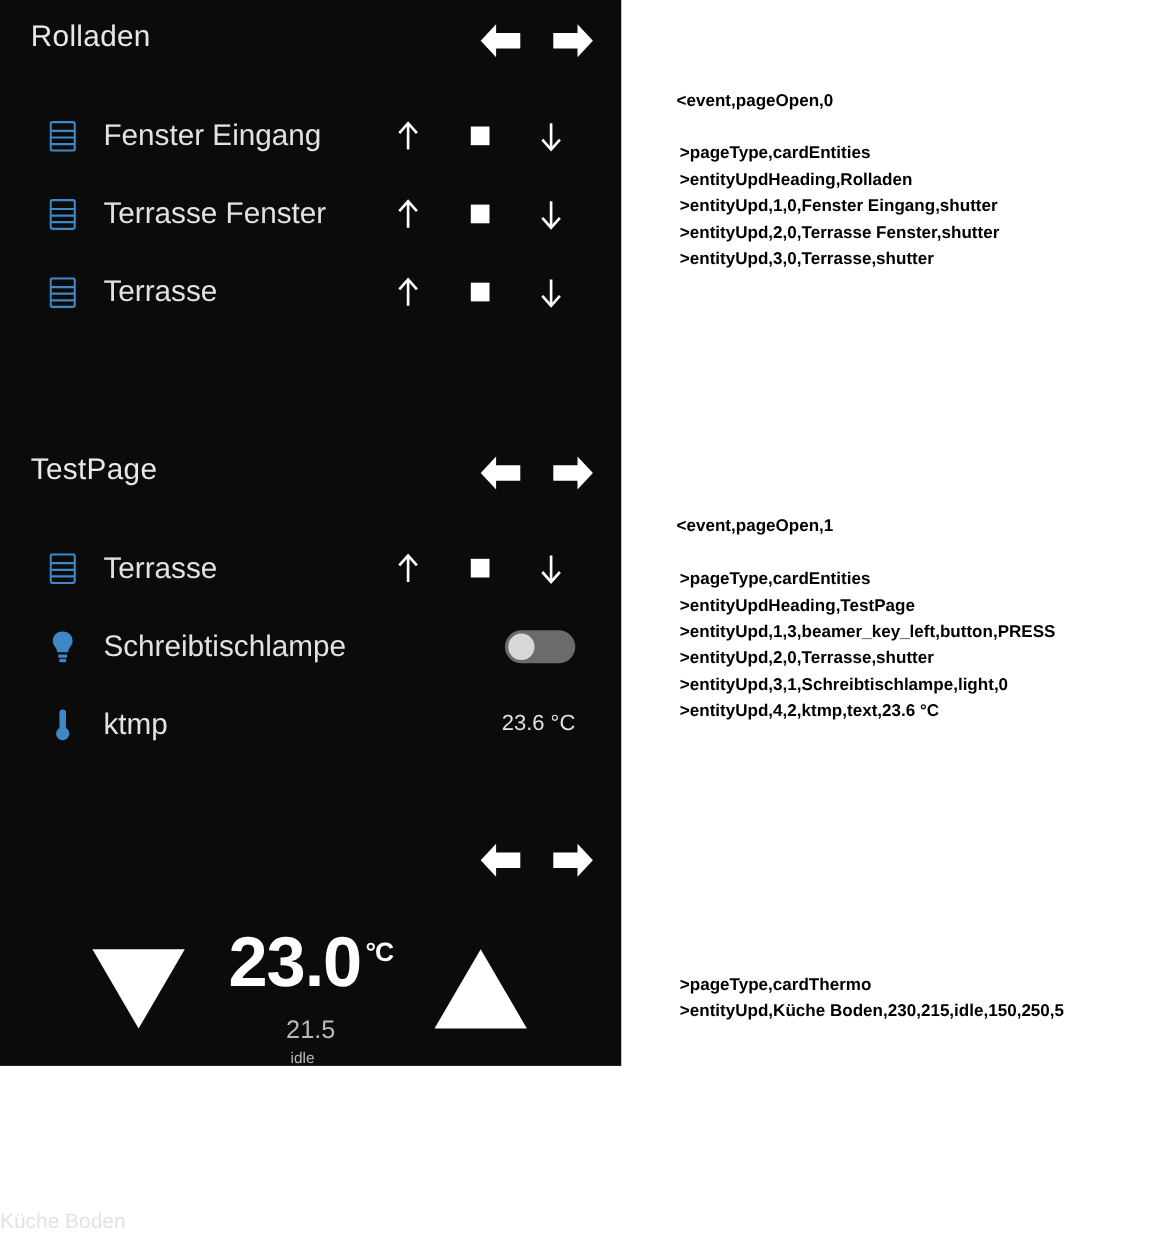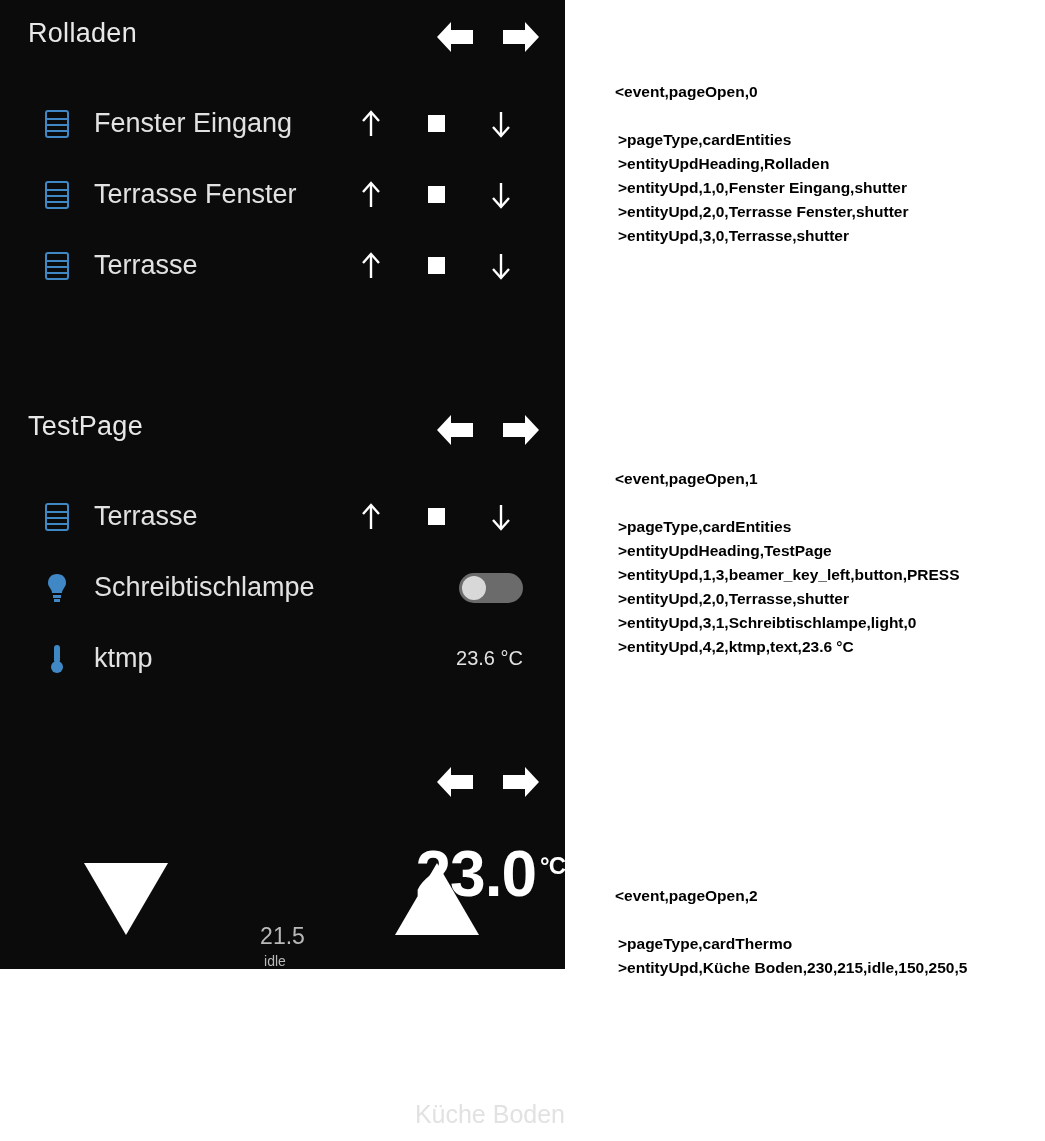--- a/index.html
+++ b/index.html
@@ -141,21 +141,21 @@
   .thermo-main {
     position: absolute;
     top: 50px;
     left: 0; width: 565px;
     height: 210px;
   }
   .temp-big {
     position: absolute;
     left: 0; right: 0;
     top: 22px;
-    text-align: right;
+    text-align: center;
     color: #ffffff;
     font-size: 64px;
     font-weight: bold;
     letter-spacing: -1px;
   }
   .temp-unit {
     font-size: 24px;
     font-weight: bold;
     vertical-align: super;
     margin-left: 4px;
@@ -191,23 +191,23 @@
     right: 86px; top: 48px;
     width: 0; height: 0;
     border-left: 42px solid transparent;
     border-right: 42px solid transparent;
     border-bottom: 72px solid #ffffff;
   }
   .thermo-name {
     position: absolute;
     left: 0; right: 0;
     top: 335px;
-    text-align: right;
+    text-align: left;
     color: #e2e2e2;
-    font-size: 25px;
+    font-size: 19px;
   }
 
   
   .logs {
     position: absolute;
     left: 565px; top: 0;
     width: 388px; height: 1141px;
     background: #ffffff;
     color: #000000;
   }
@@ -458,21 +458,20 @@
         <div class="log-line">&gt;pageType,cardEntities</div>
         <div class="log-line">&gt;entityUpdHeading,TestPage</div>
         <div class="log-line">&gt;entityUpd,1,3,beamer_key_left,button,PRESS</div>
         <div class="log-line">&gt;entityUpd,2,0,Terrasse,shutter</div>
         <div class="log-line">&gt;entityUpd,3,1,Schreibtischlampe,light,0</div>
         <div class="log-line">&gt;entityUpd,4,2,ktmp,text,23.6 °C</div>
       </div>
     </div>
 
     <div class="log-block" style="top:884px;">
-      <div class="log-line log-head">&lt;event,pageOpen,2</div>
       <div class="log-body">
         <div class="log-line">&gt;pageType,cardThermo</div>
         <div class="log-line">&gt;entityUpd,Küche Boden,230,215,idle,150,250,5</div>
       </div>
     </div>
 
   </div>
 </div>
 
 </body></html>

